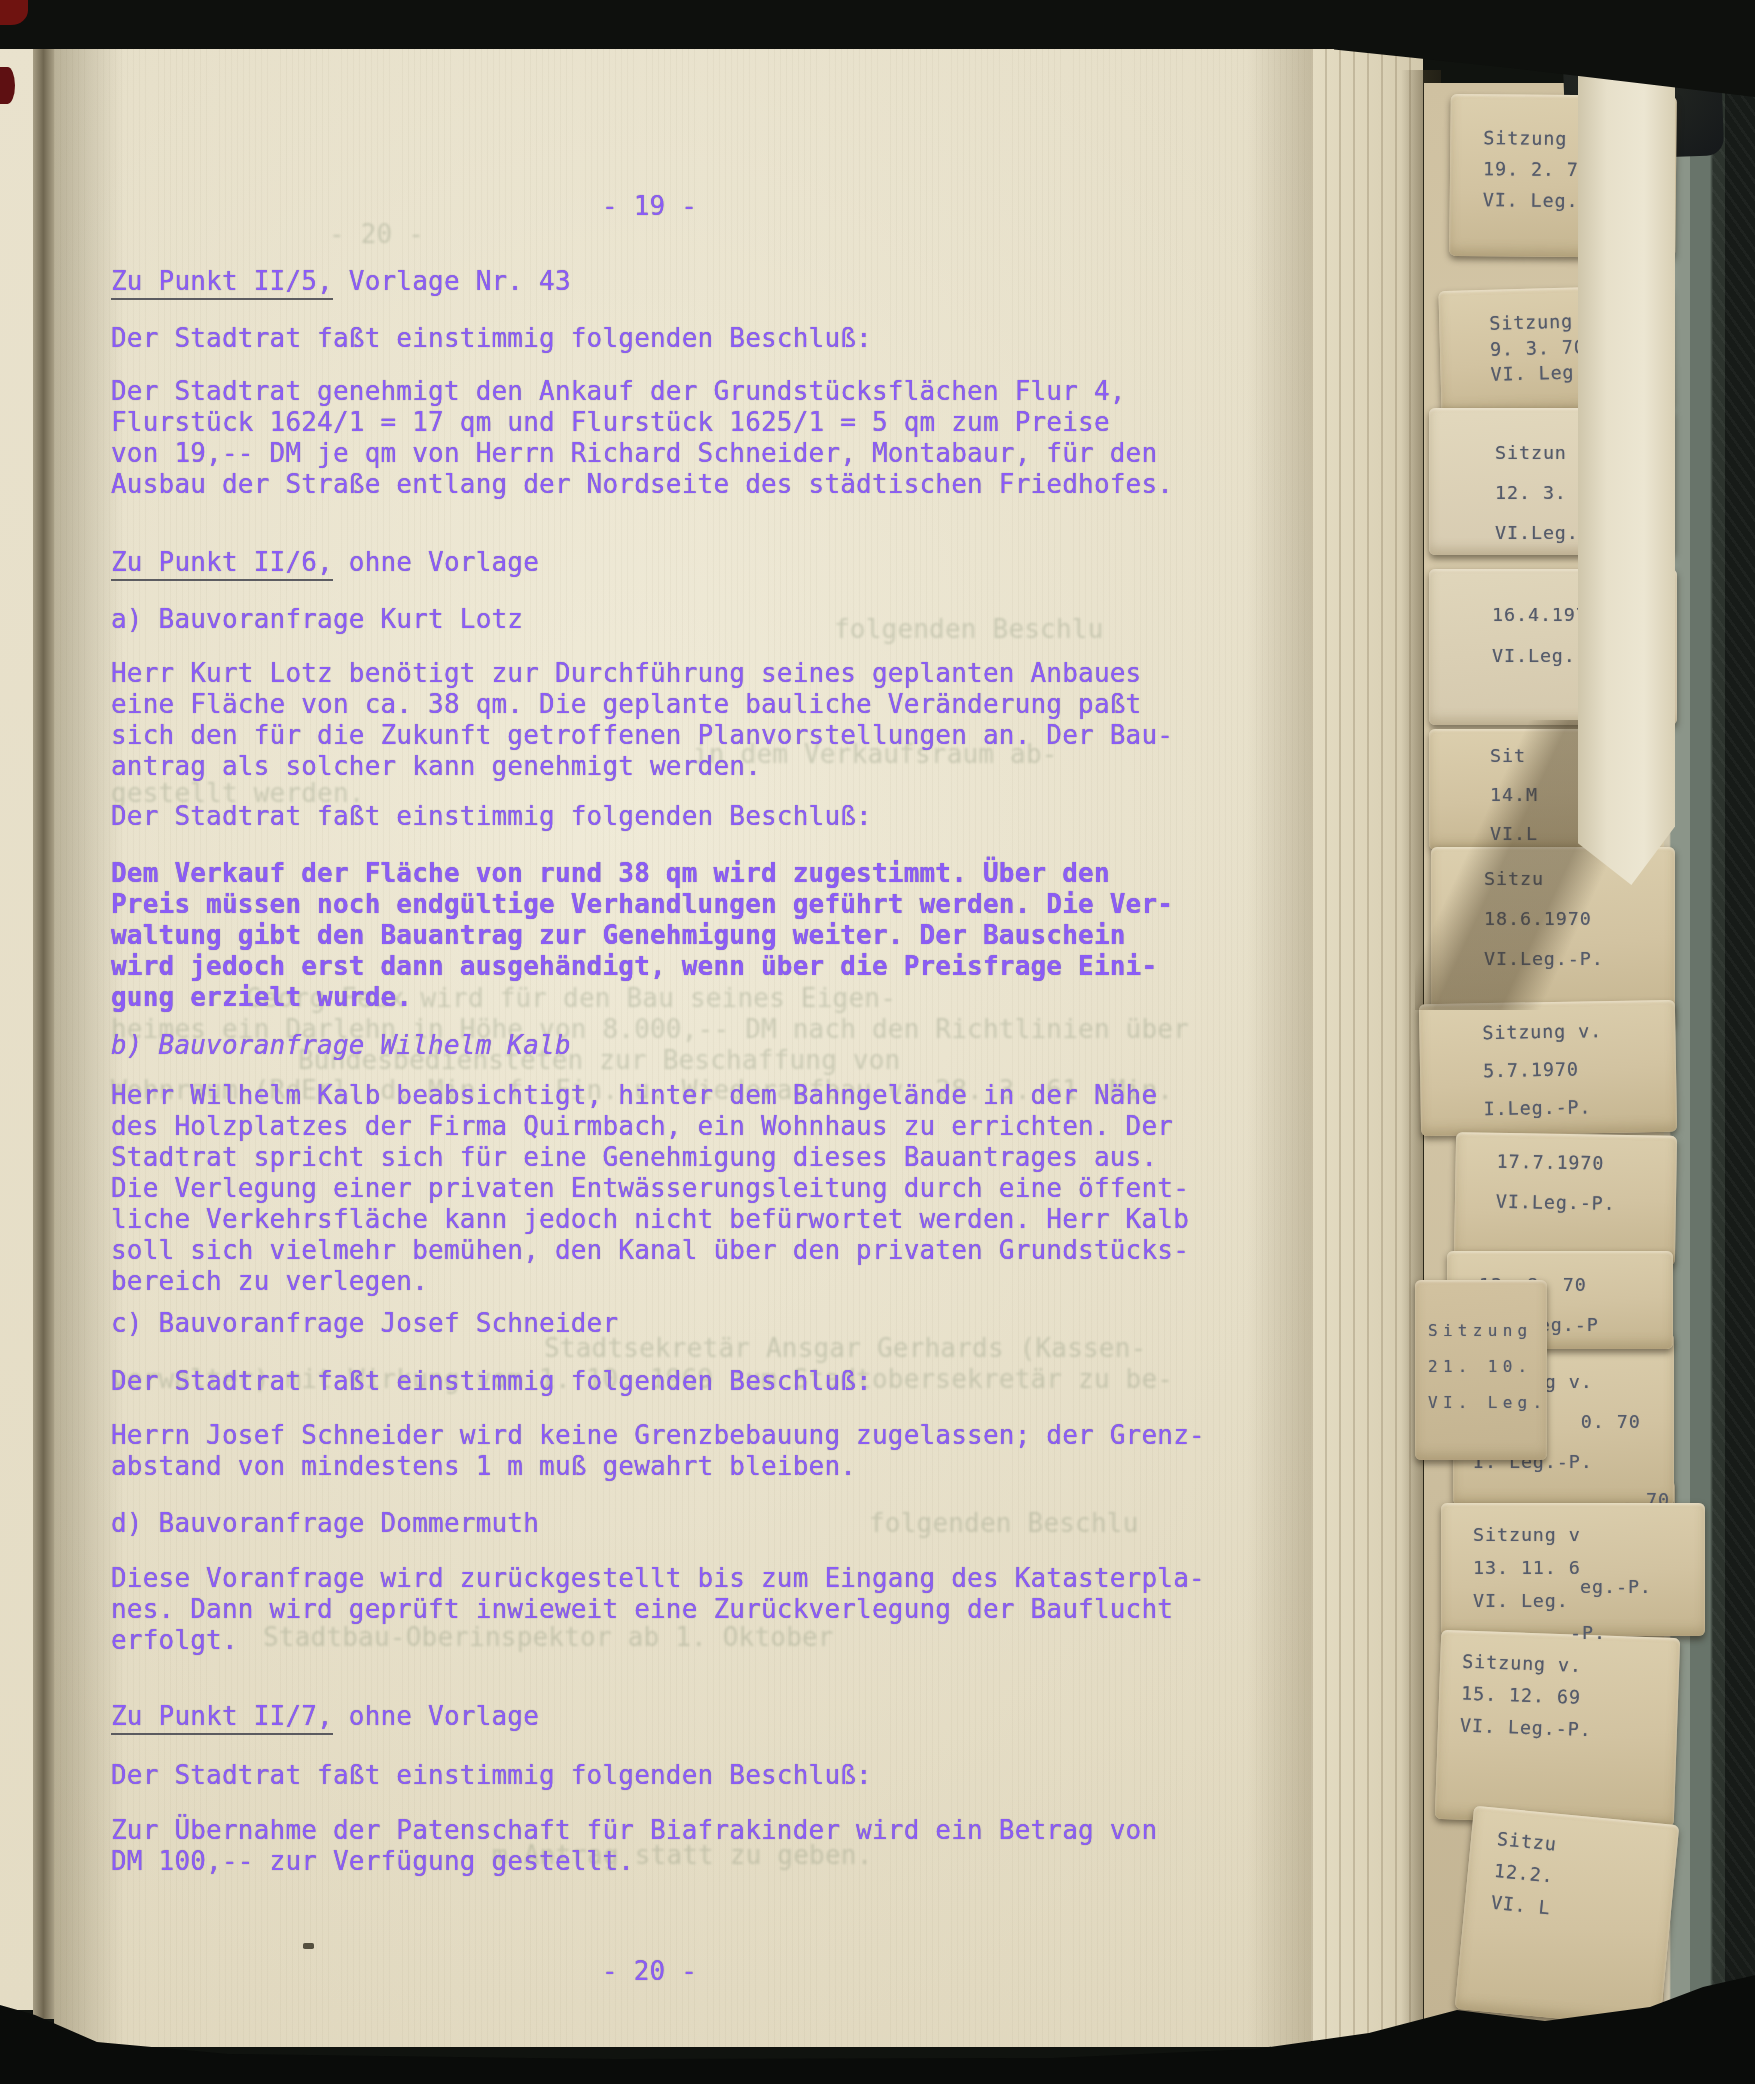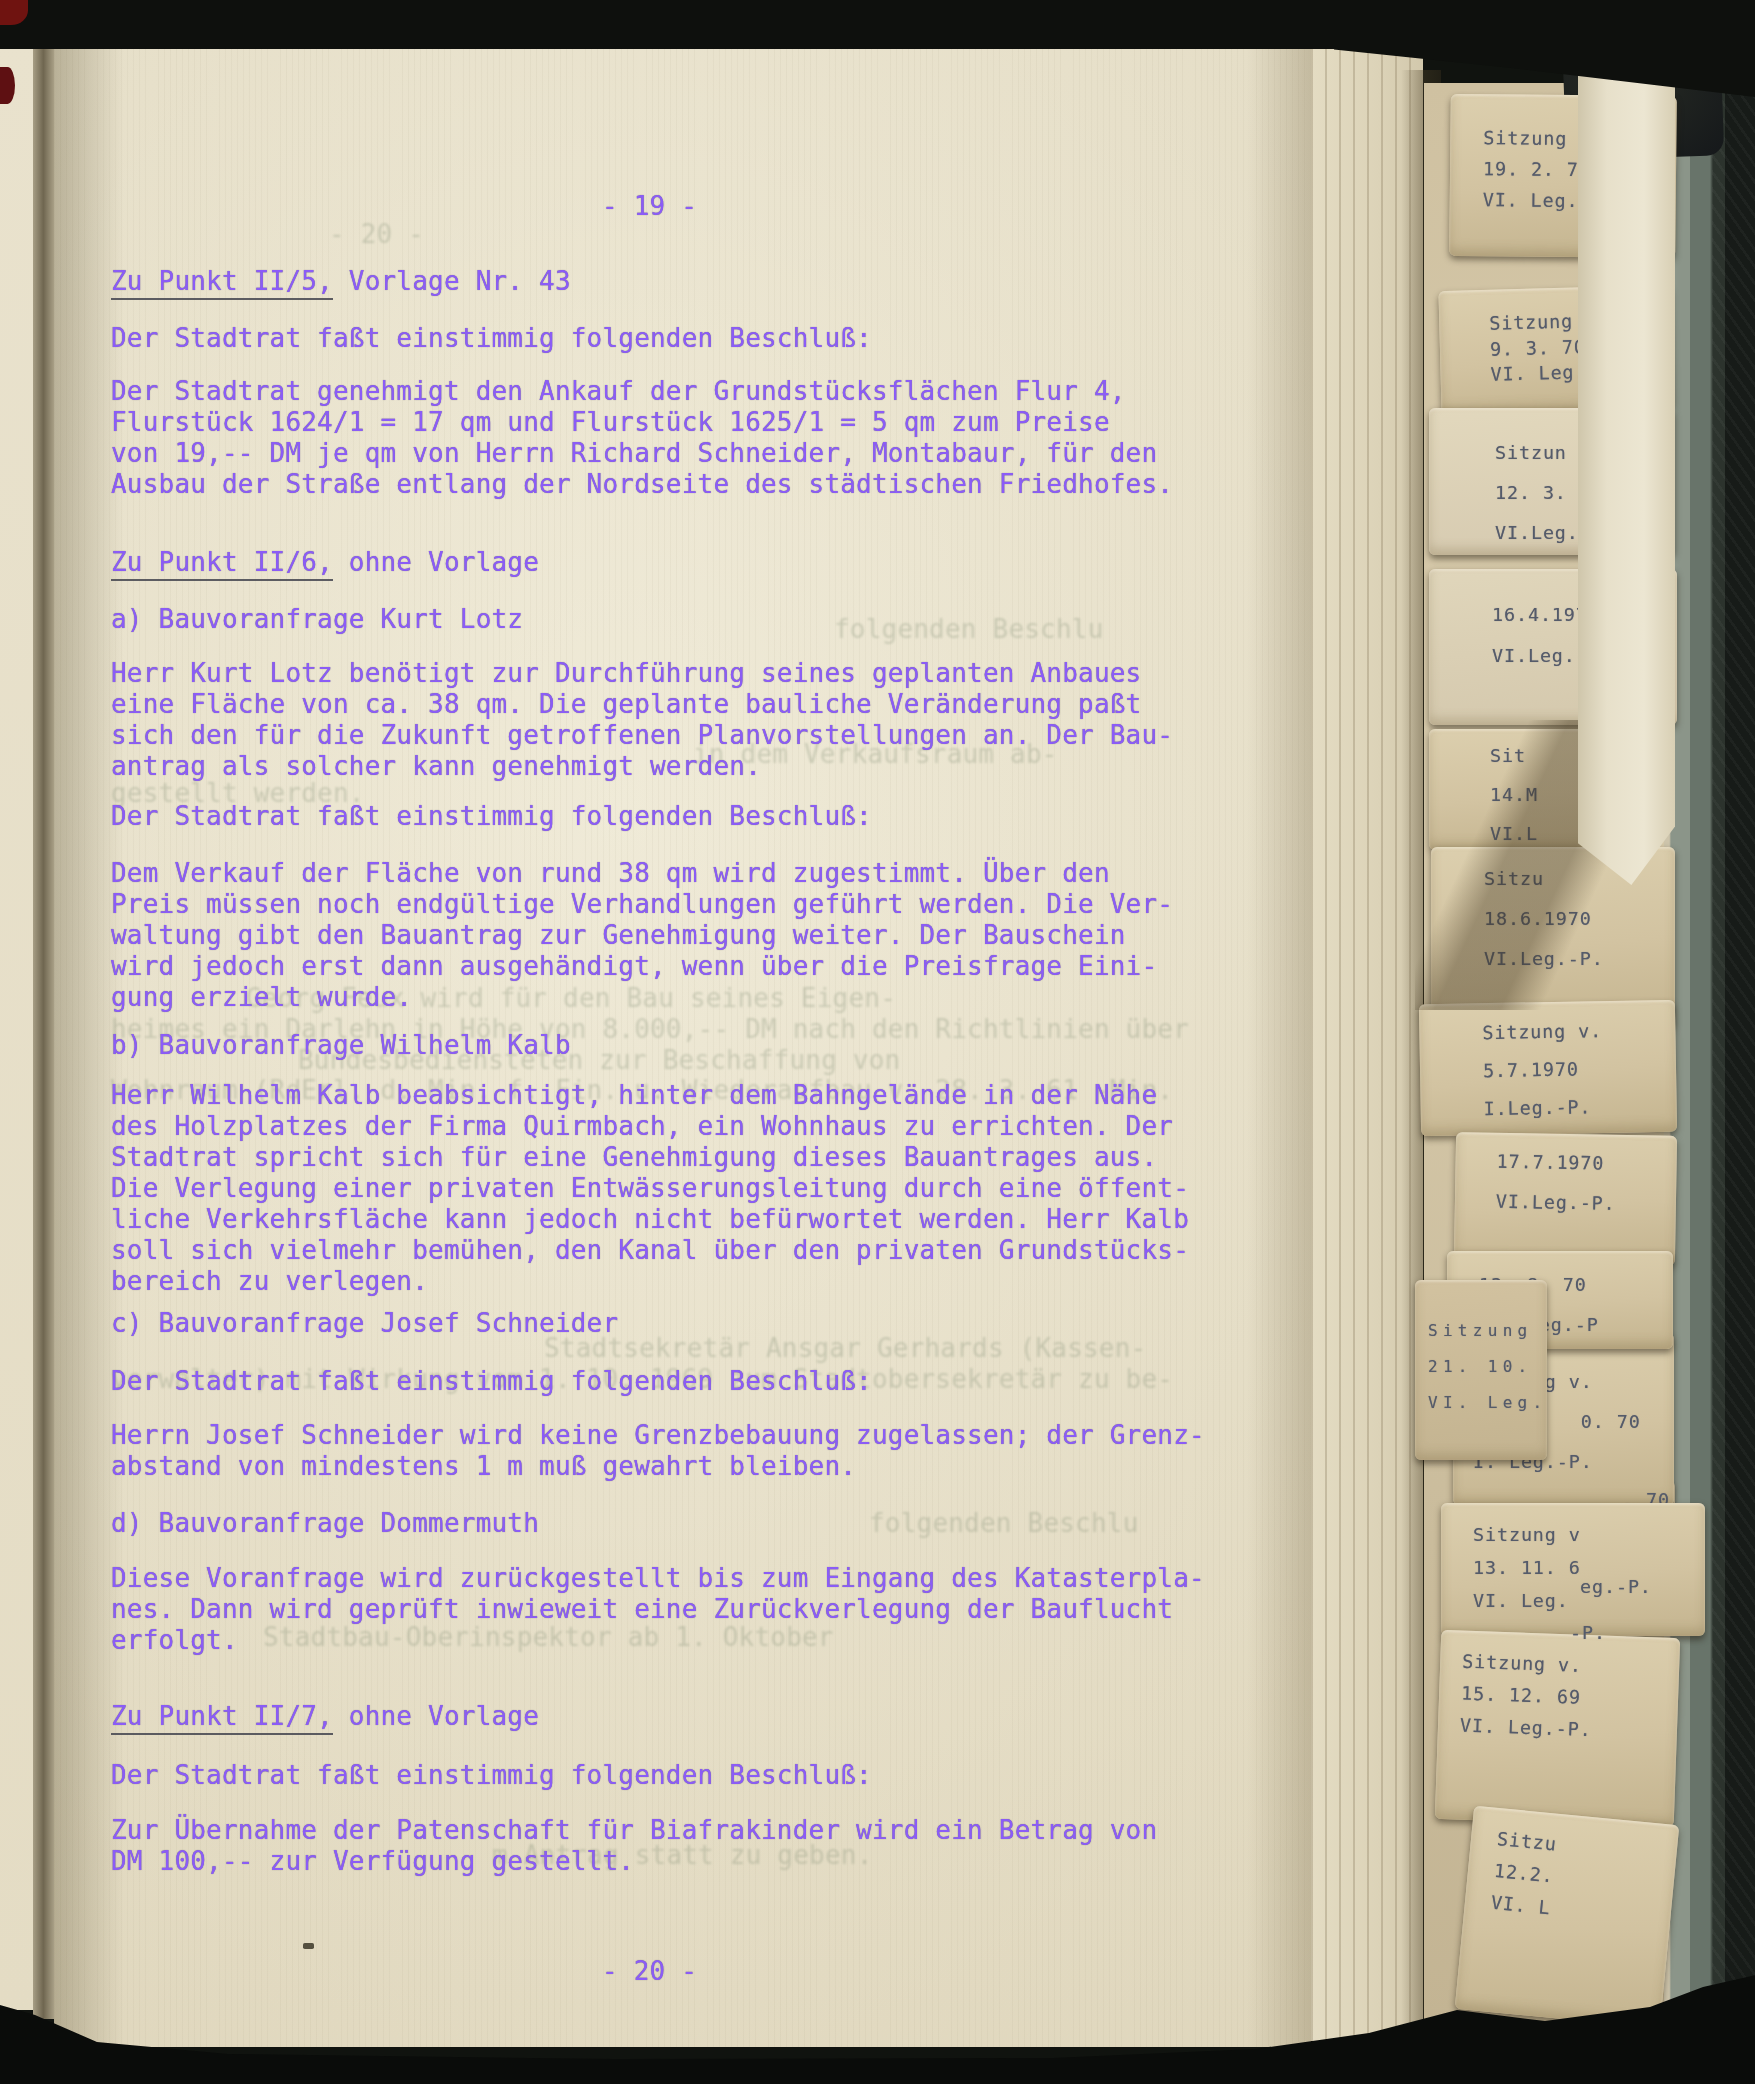--- a/index.html
+++ b/index.html
@@ -104,27 +104,27 @@
 von 19,-- DM je qm von Herrn Richard Schneider, Montabaur, für den
 Ausbau der Straße entlang der Nordseite des städtischen Friedhofes.</div>
 
   <div class="tw" style="left:111px;top:547px;"><span class="u">Zu Punkt II/6,</span><span> ohne Vorlage</span></div>
   <div class="tw" style="left:111px;top:604px;">a) Bauvoranfrage Kurt Lotz</div>
   <div class="tw" style="left:111px;top:658px;">Herr Kurt Lotz benötigt zur Durchführung seines geplanten Anbaues
 eine Fläche von ca. 38 qm. Die geplante bauliche Veränderung paßt
 sich den für die Zukunft getroffenen Planvorstellungen an. Der Bau-
 antrag als solcher kann genehmigt werden.</div>
   <div class="tw" style="left:111px;top:801px;">Der Stadtrat faßt einstimmig folgenden Beschluß:</div>
-  <div class="tw" style="left:111px;top:858px;">Dem Verkauf der Fläche von rund 38 qm wird zugestimmt. Über den
+  <div class="tw" style="left:111px;top:858px;font-weight:bold;">Dem Verkauf der Fläche von rund 38 qm wird zugestimmt. Über den
 Preis müssen noch endgültige Verhandlungen geführt werden. Die Ver-
 waltung gibt den Bauantrag zur Genehmigung weiter. Der Bauschein
 wird jedoch erst dann ausgehändigt, wenn über die Preisfrage Eini-
 gung erzielt wurde.</div>
 
-  <div class="tw" style="left:111px;top:1030px;">b) Bauvoranfrage Wilhelm Kalb</div>
+  <div class="tw" style="left:111px;top:1030px;font-style:italic;">b) Bauvoranfrage Wilhelm Kalb</div>
   <div class="tw" style="left:111px;top:1080px;">Herr Wilhelm Kalb beabsichtigt, hinter dem Bahngelände in der Nähe
 des Holzplatzes der Firma Quirmbach, ein Wohnhaus zu errichten. Der
 Stadtrat spricht sich für eine Genehmigung dieses Bauantrages aus.
 Die Verlegung einer privaten Entwässerungsleitung durch eine öffent-
 liche Verkehrsfläche kann jedoch nicht befürwortet werden. Herr Kalb
 soll sich vielmehr bemühen, den Kanal über den privaten Grundstücks-
 bereich zu verlegen.</div>
 
   <div class="tw" style="left:111px;top:1308px;">c) Bauvoranfrage Josef Schneider</div>
   <div class="tw" style="left:111px;top:1366px;">Der Stadtrat faßt einstimmig folgenden Beschluß:</div>

